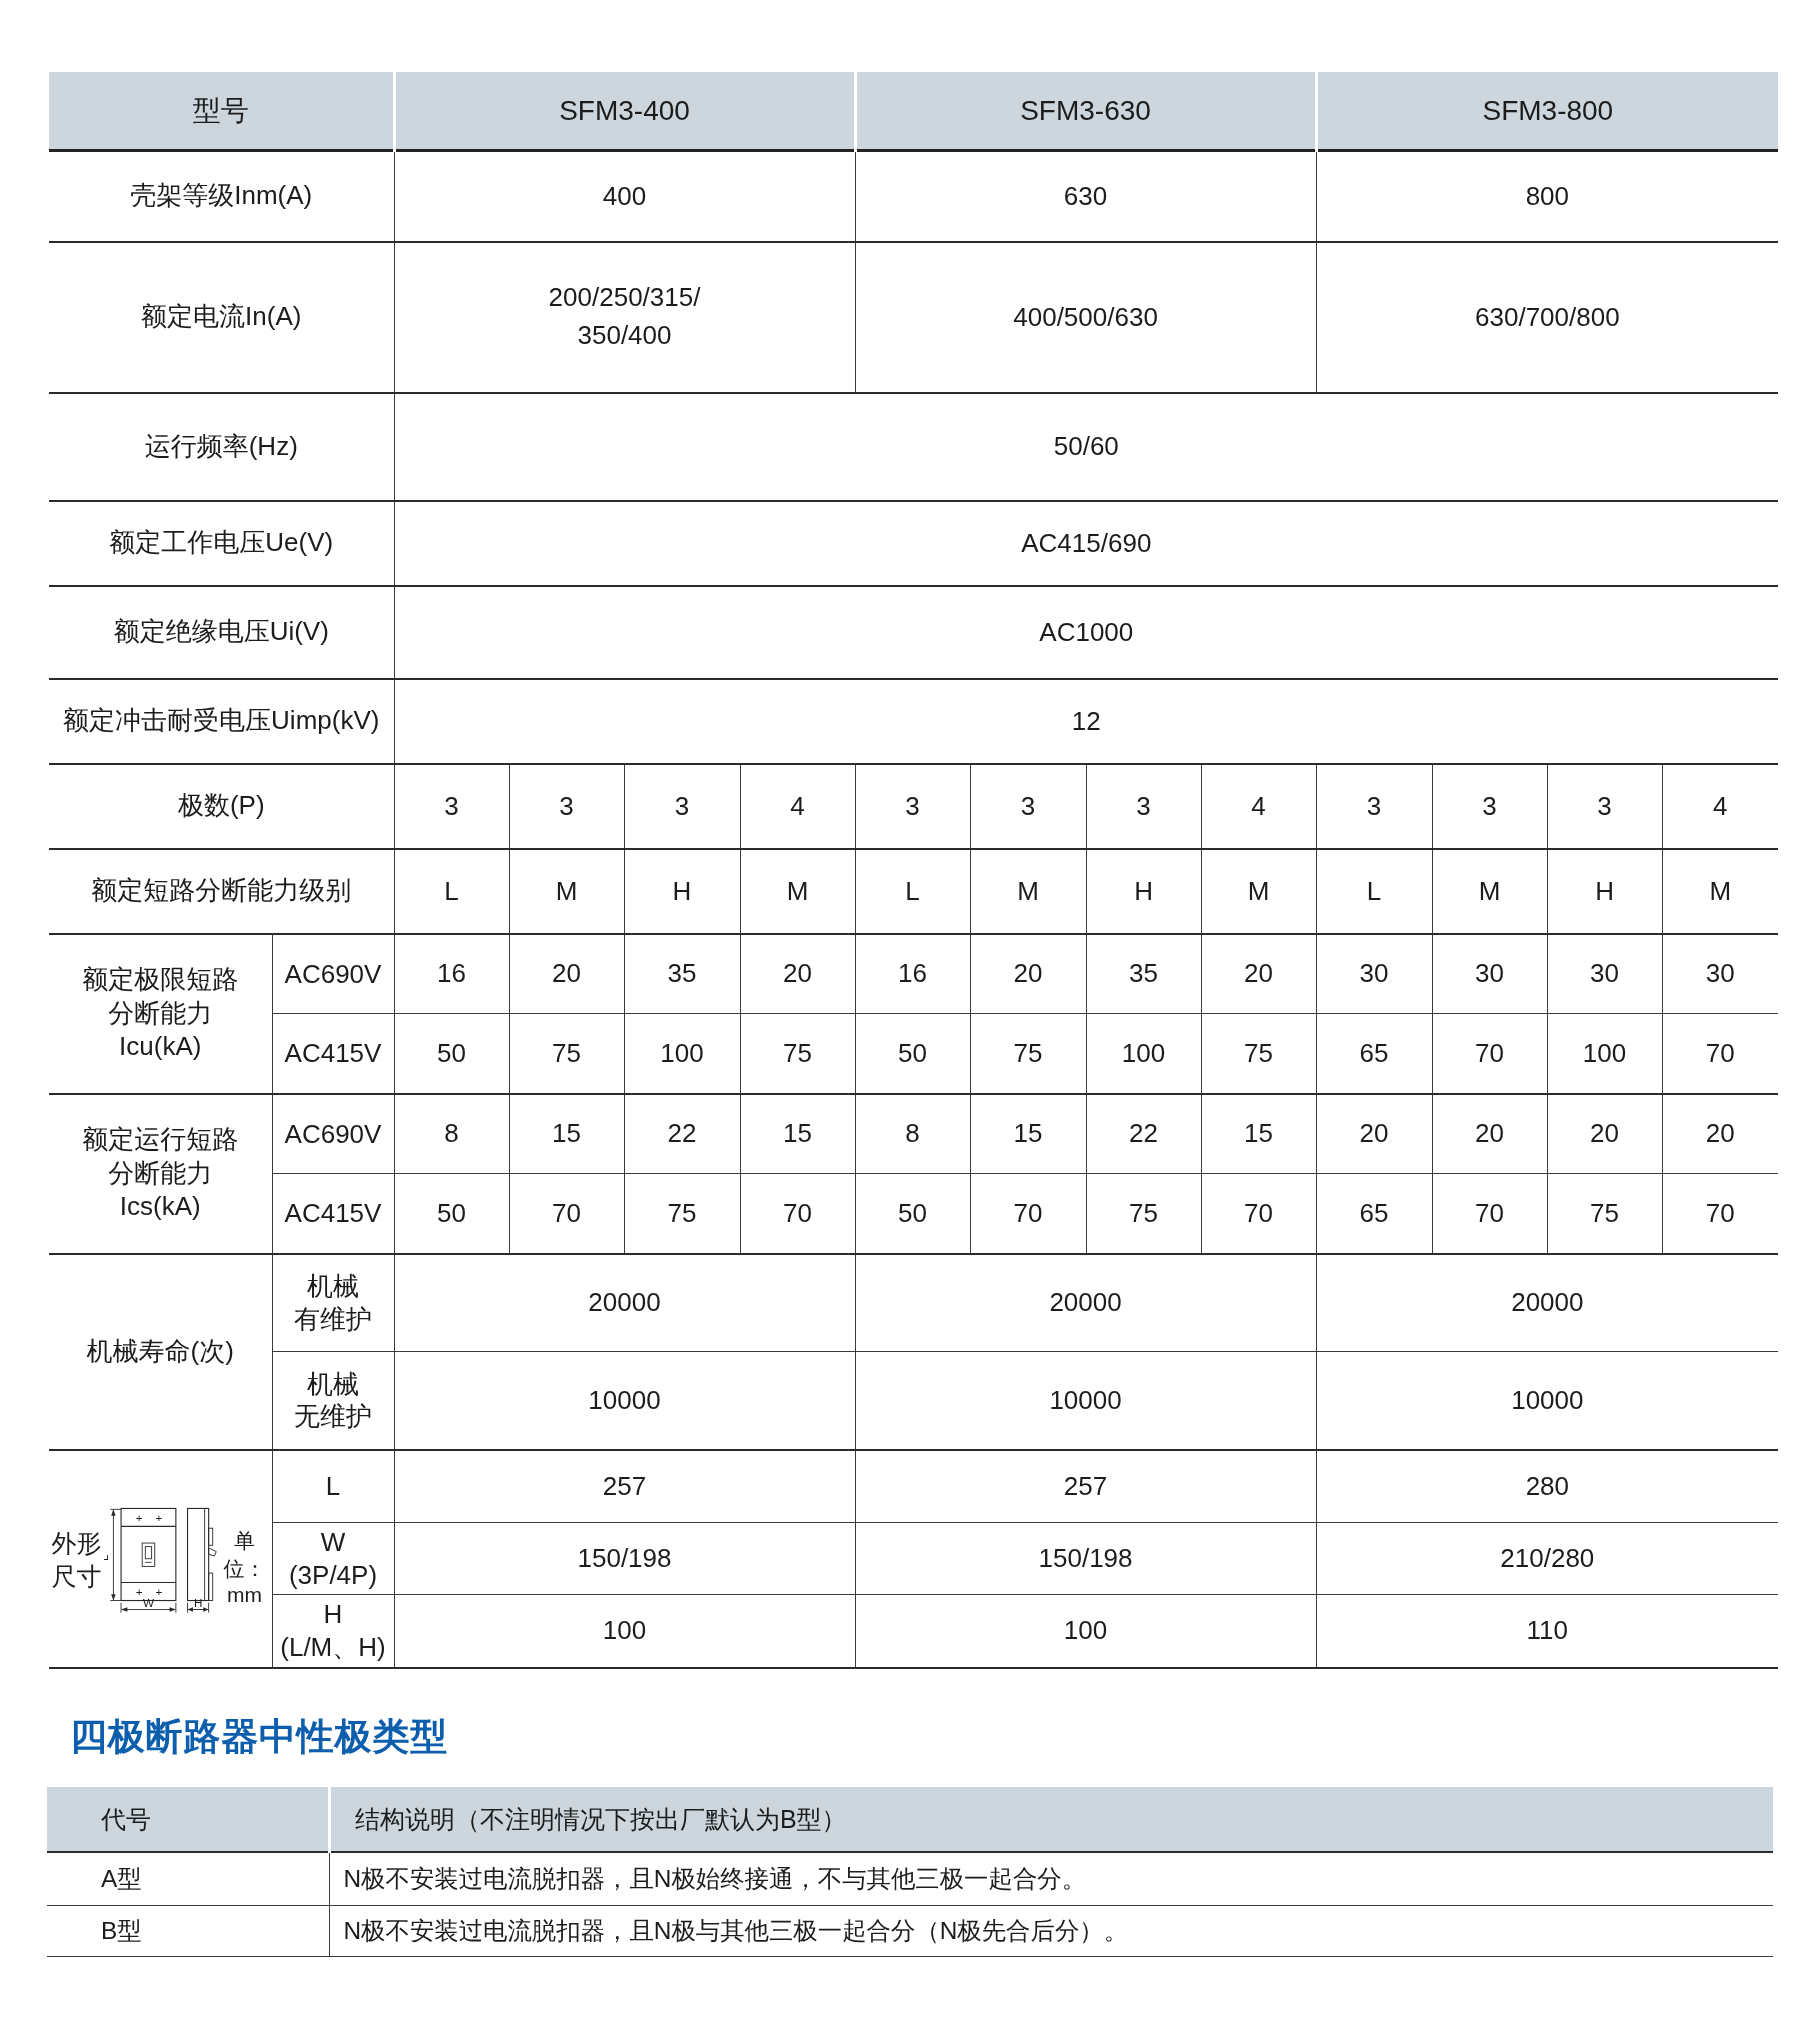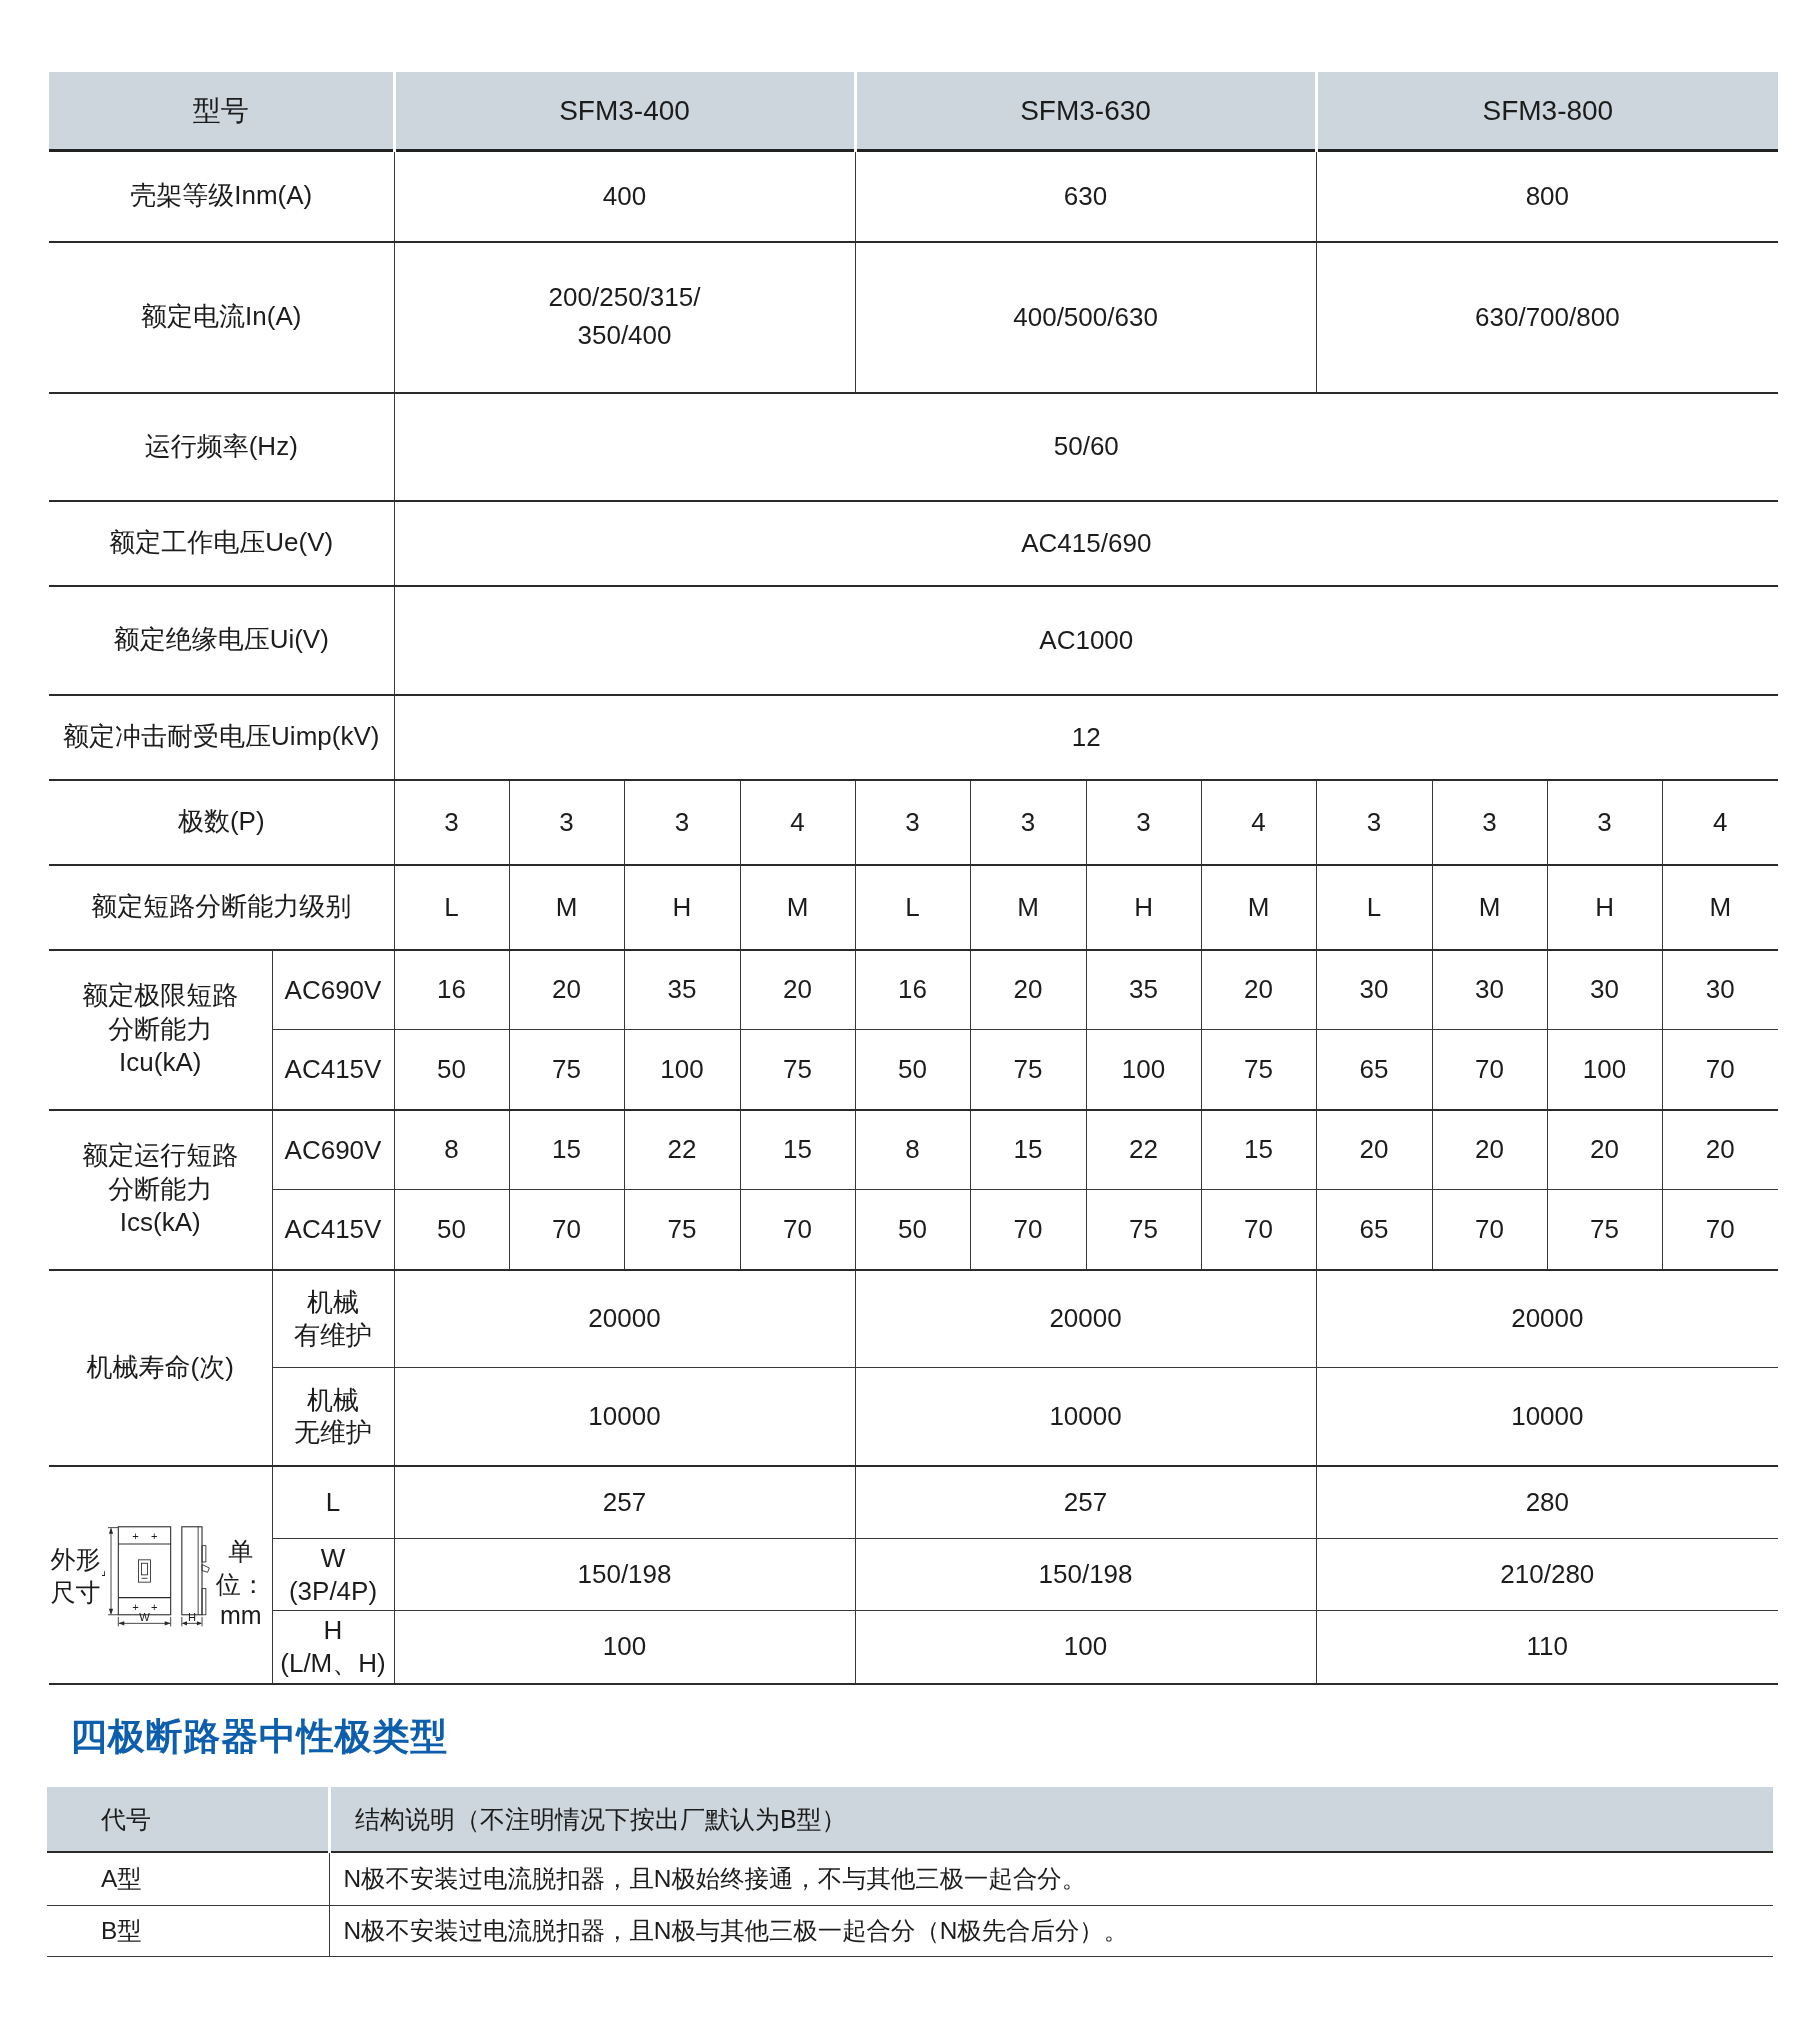--- a/index.html
+++ b/index.html
@@ -32,21 +32,21 @@
   td.lab{
     text-align:left;padding-left:24.4px;white-space:pre-line;line-height:1.3;margin-top:32px;
   }
   td.nowrap{white-space:nowrap;padding-left:21px;}
   td.sub{white-space:pre-line;line-height:1.25;font-size:24.4px;}
   td.multiline{white-space:pre-line;line-height:1.45;}
   
   td.dimcell{vertical-align:top;}
   .dimwrap{display:flex;flex-direction:row;align-items:center;padding-top:4.9px;}
   .dimtitle{font-size:25px;margin:1.6px 0 3.3px 0;}
-  .dimunit{font-size:25px;margin-top:12px;}
+  .dimunit{font-size:21px;margin-top:12px;}
   svg.breaker{display:block;}
   .dline{stroke:#2a2a2a;stroke-width:2.5;fill:none;}
   .dthin{stroke:#2a2a2a;stroke-width:2;fill:none;}
   .dfill{fill:#2a2a2a;stroke:none;}
   .dtext{font-size:26px;fill:#1c1c1c;}
   
   .sec-title{
     position:absolute;left:70px;top:1712px;
     font-size:37px;font-weight:bold;color:#0d5fae;letter-spacing:0.8px;
   }
@@ -116,21 +116,21 @@
   <tr class="hmajor" style="height:108px">
     <td colspan="2" class="lab">运行频率(Hz)</td>
     <td colspan="12" class="bl">50/60</td>
   </tr>
 
   <tr class="hmajor" style="height:85px">
     <td colspan="2" class="lab">额定工作电压Ue(V)</td>
     <td colspan="12" class="bl">AC415/690</td>
   </tr>
 
-  <tr class="hmajor" style="height:109px">
+  <tr class="hmajor" style="height:93px">
     <td colspan="2" class="lab">额定绝缘电压Ui(V)</td>
     <td colspan="12" class="bl">AC1000</td>
   </tr>
 
   <tr class="hmajor" style="height:85px">
     <td colspan="2" class="lab nowrap">额定冲击耐受电压Uimp(kV)</td>
     <td colspan="12" class="bl">12</td>
   </tr>
 
   <tr class="hmajor" style="height:85px">

